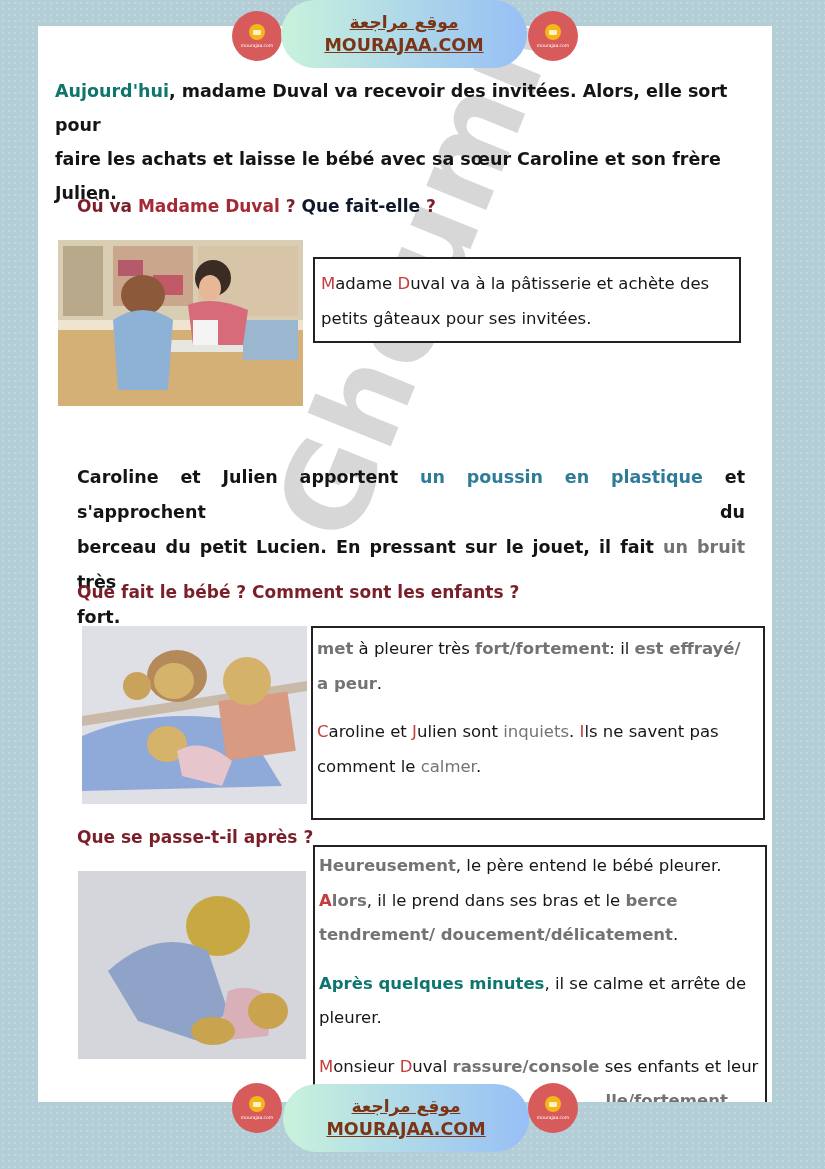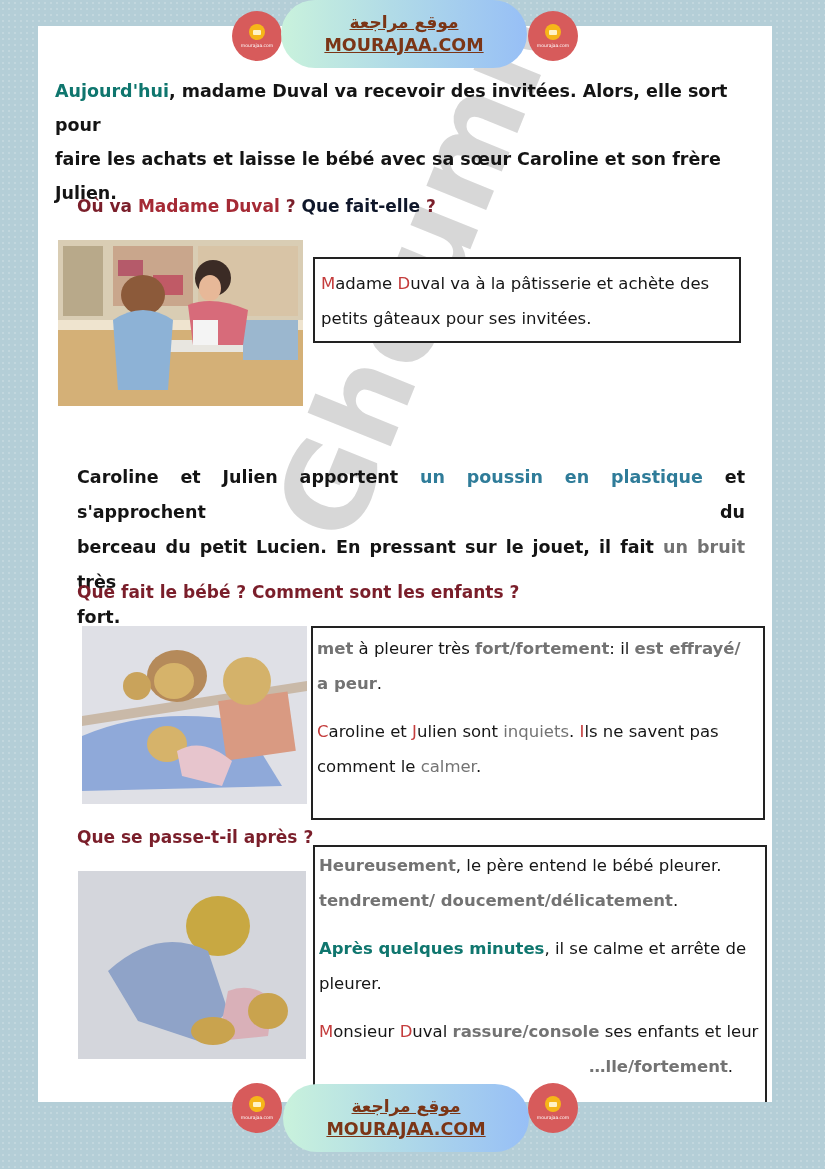--- a/index.html
+++ b/index.html
@@ -131,20 +131,21 @@
       <ellipse cx="140" cy="55" rx="32" ry="30" fill="#c8a842"></ellipse>
       <path d="M30 100 Q80 55 130 80 L150 140 L120 170 L60 150 Z" fill="#8fa3c8"></path>
       <path d="M150 120 Q175 110 195 130 L190 165 L140 170 Z" fill="#d9b0b8"></path>
       <ellipse cx="190" cy="140" rx="20" ry="18" fill="#c9a34e"></ellipse>
       <ellipse cx="135" cy="160" rx="22" ry="14" fill="#c9a34e"></ellipse>
     </svg>
   </div>
 
   <div class="box" style="left:275px; top:819px; width:454px; height:280px; padding:2px 4px 0 4px;">
     <p><span class="teal b">Heureusement</span><span>, le père entend le bébé pleurer.</span></p>
+    <p><span class="red b">A</span><span class="teal b">lors</span><span>, il le prend dans ses bras et le </span><span class="teal b">berce</span></p>
     <p><span class="teal b">tendrement/ doucement/délicatement</span><span>.</span></p>
     <p style="margin-top:14px;"><span class="green b">Après quelques minutes</span><span>, il se calme et arrête de</span></p>
     <p>pleurer.</p>
     <p style="margin-top:14px;"><span class="red">M</span><span>onsieur </span><span class="red">D</span><span>uval </span><span class="teal b">rassure/console</span><span> ses enfants et leur</span></p>
     <p style="padding-left:270px;"><span class="teal b">…lle/fortement</span><span>.</span></p>
   </div>
 </div>
 
 <div class="logo" style="left:232px; top:11px;">
   <div class="coin">

